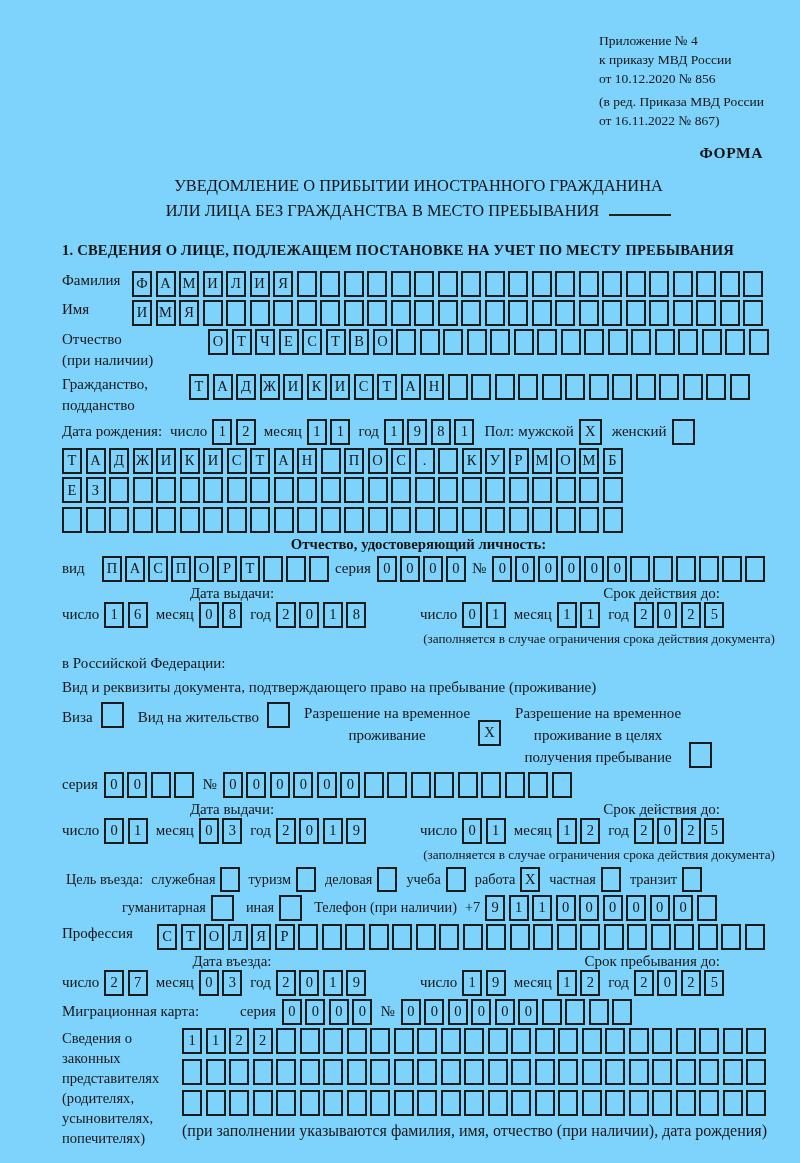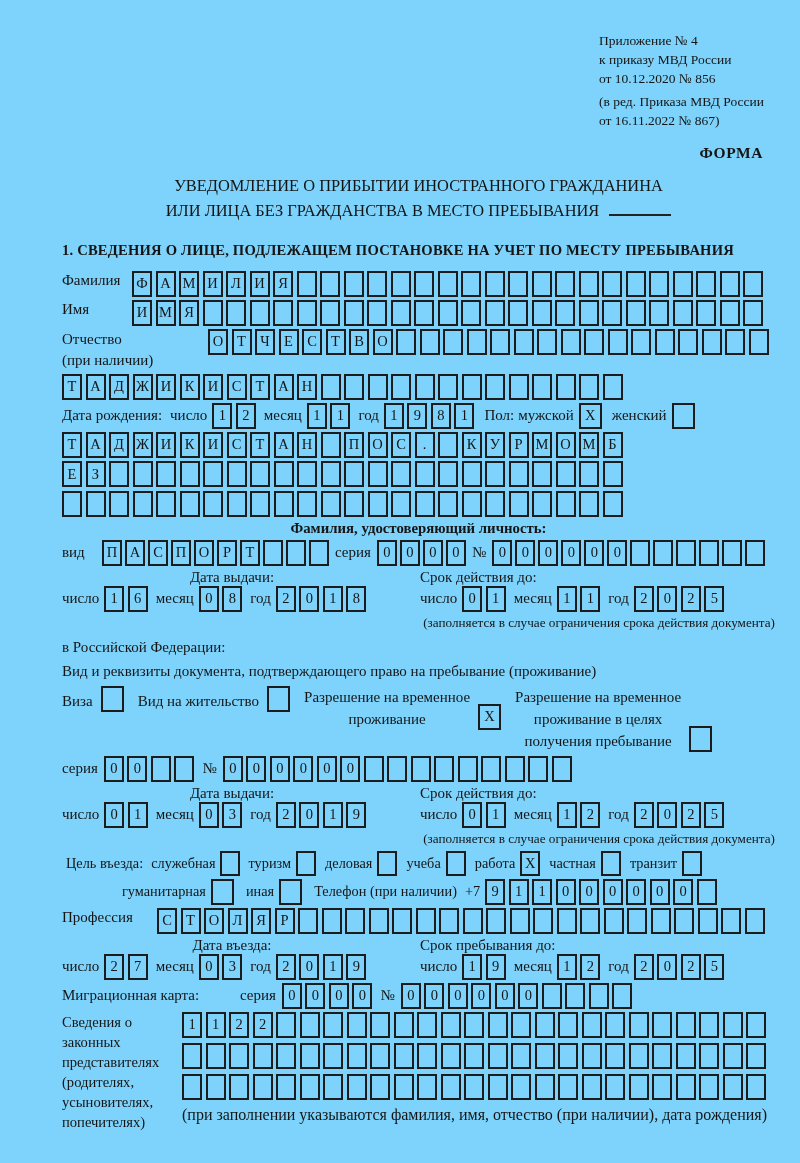--- a/index.html
+++ b/index.html
@@ -22,21 +22,21 @@
   .w40{width:40px}.w95{width:95px}.w178{width:178px}.w120{width:120px}
   .cells{display:flex;gap:3.5px;flex:0 0 auto}
   .tight .cells{gap:3px}
   .cell{flex:0 0 auto;width:20px;height:26px;border:2px solid #1c1c1c;display:flex;align-items:center;justify-content:center;font-size:14.5px}
   .checkbox{flex:0 0 auto;width:23px;height:26px;border:2px solid #1c1c1c;display:inline-flex;align-items:center;justify-content:center;font-size:14.5px}
   .colstack{display:flex;flex-direction:column;gap:3.5px}
   .center-b{text-align:center;font-weight:bold;font-size:14.8px;margin:2px 0 3px}
   .ml4{margin-left:4px}.ml5{margin-left:5px}.ml6{margin-left:6px}.ml8{margin-left:8px}.ml10{margin-left:10px}.ml12{margin-left:12px}
   .dhead{display:flex;font-size:15px;margin-top:2px}
   .dhead-l{width:340px;text-align:center}
-  .dhead-r{width:300px;margin-left:18px;text-align:left}
+  .dhead-r{width:300px;margin-left:18px;text-align:right}
   .dcol-l{display:flex;align-items:center;width:340px;flex:0 0 auto}
   .dcol-r{display:flex;align-items:center;margin-left:18px}
   .note{font-size:13.2px;text-align:right;margin:1px 0 4px}
   .para{font-size:15px;line-height:24px;margin-top:4px}
   .opts{display:flex;align-items:flex-start;margin-top:3px;margin-bottom:4px}
   .opt{display:flex;align-items:flex-end;margin-right:14px}
   .opt-label{font-size:15px;text-align:center;line-height:22px;margin-right:8px}
   .purpose{font-size:14.3px}
   .plbl{font-size:14.3px;margin:0 5px 0 9px;flex:0 0 auto}
   .plbl-first{font-size:14.3px;margin:0 4px 0 4px;flex:0 0 auto}
@@ -162,20 +162,24 @@
           <span class="cell"></span>
           <span class="cell"></span>
           <span class="cell"></span>
           <span class="cell"></span>
           <span class="cell"></span>
           <span class="cell"></span>
         </div>
     </div>
 
     <div class="row">
+      <div class="lblblock w127">
+        <div>Гражданство,</div>
+        <div>подданство</div>
+      </div>
       <div class="cells">
           <span class="cell">Т</span>
           <span class="cell">А</span>
           <span class="cell">Д</span>
           <span class="cell">Ж</span>
           <span class="cell">И</span>
           <span class="cell">К</span>
           <span class="cell">И</span>
           <span class="cell">С</span>
           <span class="cell">Т</span>
@@ -299,21 +303,21 @@
             <span class="cell"></span>
             <span class="cell"></span>
             <span class="cell"></span>
             <span class="cell"></span>
             <span class="cell"></span>
             <span class="cell"></span>
           </div>
       </div>
     </div>
 
-    <div class="center-b">Фамилия, удостоверяющий личность:</div>
+    <div class="center-b">Отчество, удостоверяющий личность:</div>
 
     <div class="row vcenter tight">
       <span class="lbl w40">вид</span>
       <span class="cells">
           <span class="cell">П</span>
           <span class="cell">А</span>
           <span class="cell">С</span>
           <span class="cell">П</span>
           <span class="cell">О</span>
           <span class="cell">Р</span>

